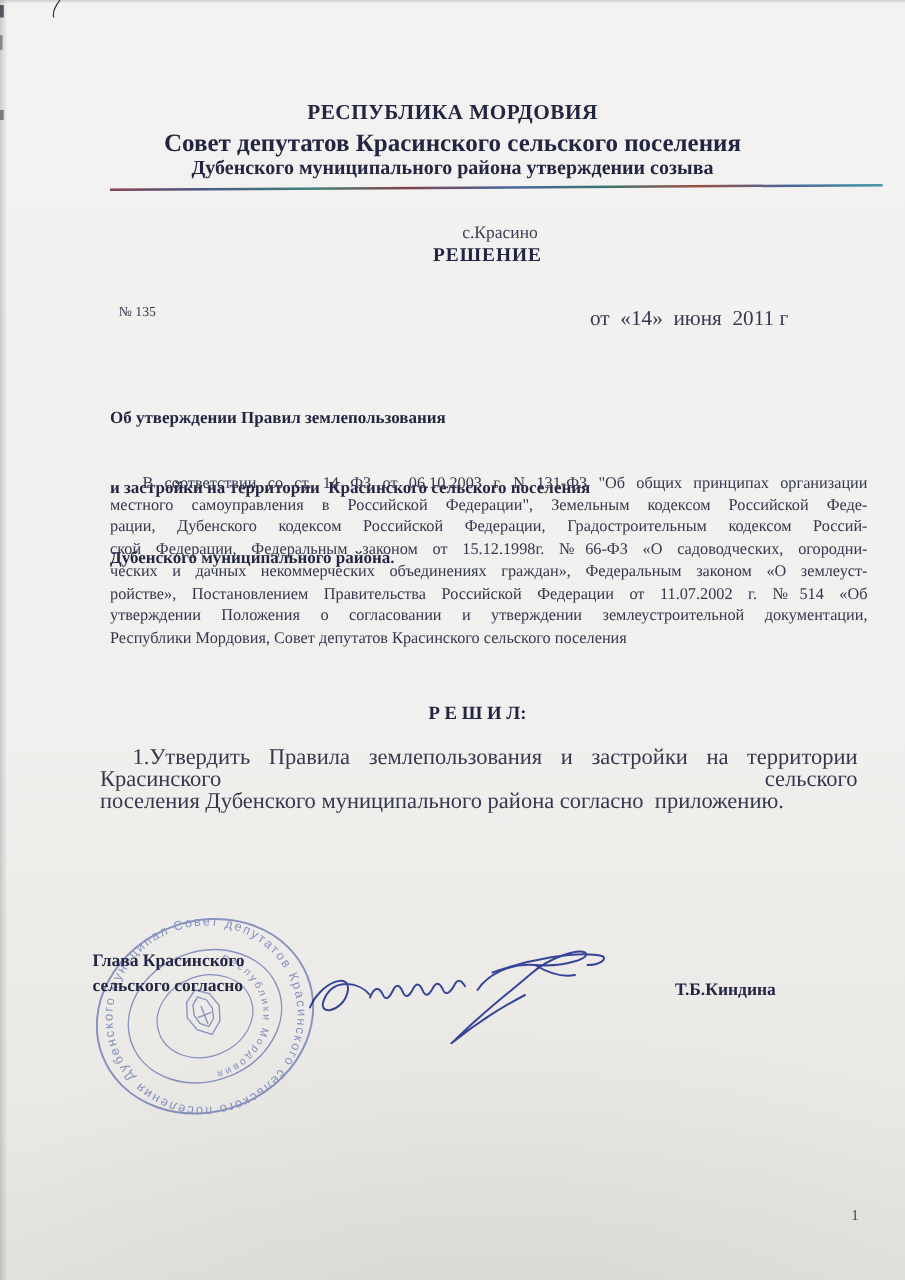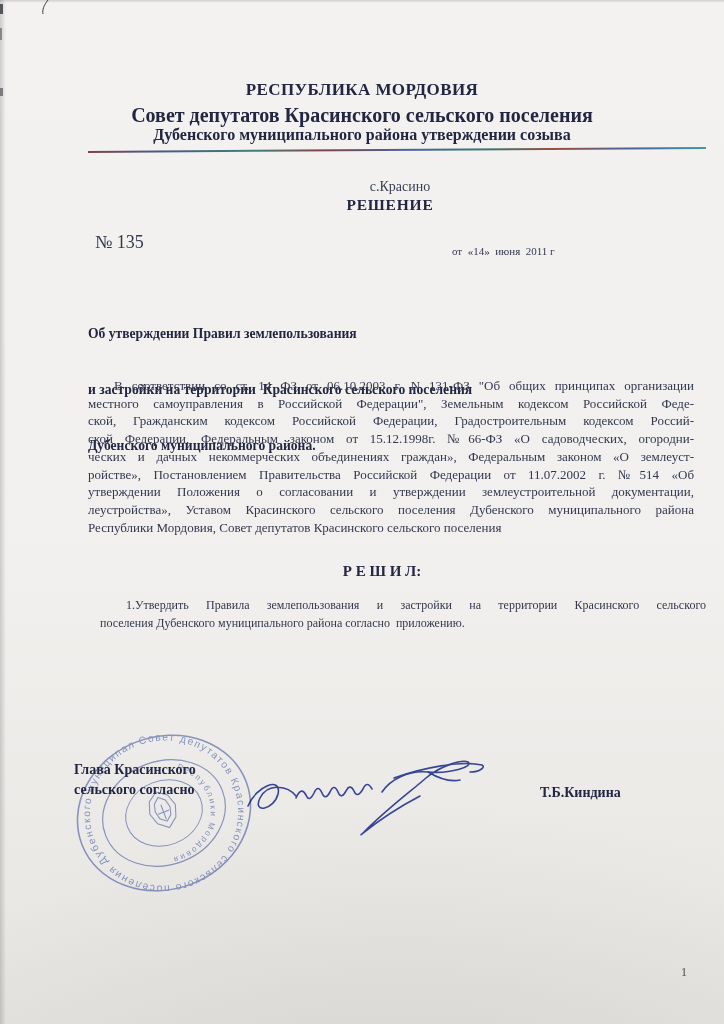--- a/index.html
+++ b/index.html
@@ -20,29 +20,29 @@
   .ink-h{color:#232642;font-weight:bold;}
   .ink{color:#34384e;}
   .republic{top:80px;font-size:17px;letter-spacing:0.4px;text-align:center;}
   .council{top:104px;font-size:20px;}
   .district{top:126px;font-size:16px;}
   .sepline{top:149px;left:88px;width:618px;height:2px;transform:rotate(-0.35deg);
     background:linear-gradient(90deg,#6e2233 0%,#2c3f74 12%,#1f6e66 26%,#6e2430 38%,#2b4c8c 52%,#175f58 64%,#8a3320 76%,#2b4c8c 88%,#1f8a96 100%);
     opacity:0.85;}
   .place{top:179px;font-size:14px;color:#3a3e52;margin-left:38px;}
   .doctype{top:196px;font-size:15.5px;letter-spacing:0.8px;padding-left:28px;}
-  .numrow-num{top:232px;left:95px;font-size:18px;}
-  .numrow-date{top:245px;left:452px;font-size:11px;white-space:pre-wrap;}
+  .numrow-num{top:244px;left:95px;font-size:11px;}
+  .numrow-date{top:245px;left:472px;font-size:17px;white-space:pre-wrap;}
   .subject{top:288px;left:88px;width:606px;font-size:13.6px;line-height:18.6px;white-space:pre-wrap;}
   .preamble{top:377px;left:88px;width:606px;font-size:13px;line-height:17.7px;}
   .preamble .ln{text-align:justify;}
   .preamble .j{text-align-last:justify;}
   .ind{text-indent:26px;}
   .reshil{top:563px;font-size:15px;margin-left:20px;}
-  .resolved{top:597px;left:100px;width:606px;font-size:12px;line-height:17.7px;}
+  .resolved{top:597px;left:80px;width:606px;font-size:18px;line-height:17.7px;}
   .resolved .j{text-align:justify;text-align-last:justify;}
   .glava{top:760px;left:74px;font-size:14px;line-height:19.5px;}
   .name{top:785px;left:540px;font-size:14px;}
   .pagenum{top:965px;left:681px;font-size:12px;color:#4a4a55;}
   .stamp{top:728px;left:66px;width:196px;height:170px;opacity:0.62;mix-blend-mode:multiply;}
   .signature{top:742px;left:232px;width:258px;height:105px;mix-blend-mode:multiply;}
   .mark{position:absolute;background:#55555c;}
   .penmark{top:0;left:34px;width:24px;height:16px;}
 </style>
 </head>
@@ -72,26 +72,25 @@
 
   <div class="abs subject ink-h">
     <div>Об утверждении Правил землепользования</div>
     <div>и застройки на территории  Красинского сельского поселения</div>
     <div>Дубенского муниципального района.</div>
   </div>
 
   <div class="abs preamble ink">
     <div class="ln j ind">В соответствии со ст. 14 ФЗ от 06.10.2003 г. N 131-ФЗ "Об общих принципах организации</div>
     <div class="ln j">местного самоуправления в Российской Федерации",  Земельным кодексом Российской Феде-</div>
-    <div class="ln j">ской, Гражданским кодексом Российской Федерации, Градостроительным кодексом Россий-</div>
+    <div class="ln j">рации, Дубенского кодексом Российской Федерации, Градостроительным кодексом Россий-</div>
     <div class="ln j">ской Федерации, Федеральным законом от 15.12.1998г. №66-ФЗ «О садоводческих, огородни-</div>
     <div class="ln j">ческих и дачных некоммерческих объединениях граждан», Федеральным законом «О землеуст-</div>
     <div class="ln j">ройстве», Постановлением Правительства Российской Федерации от 11.07.2002 г. №514 «Об</div>
     <div class="ln j">утверждении Положения о согласовании и утверждении землеустроительной документации,</div>
-    <div class="ln j">леустройства», Уставом Красинского сельского поселения Дубенского муниципального района</div>
     <div class="ln" style="text-align:left;">Республики Мордовия, Совет  депутатов Красинского сельского поселения</div>
   </div>
 
   <div class="abs center reshil ink-h">Р Е Ш И Л:</div>
 
   <div class="abs resolved ink">
     <div class="j ind">1.Утвердить Правила землепользования и застройки на территории Красинского сельского</div>
     <div style="white-space:pre-wrap;">поселения Дубенского муниципального района согласно  приложению.</div>
   </div>
 

